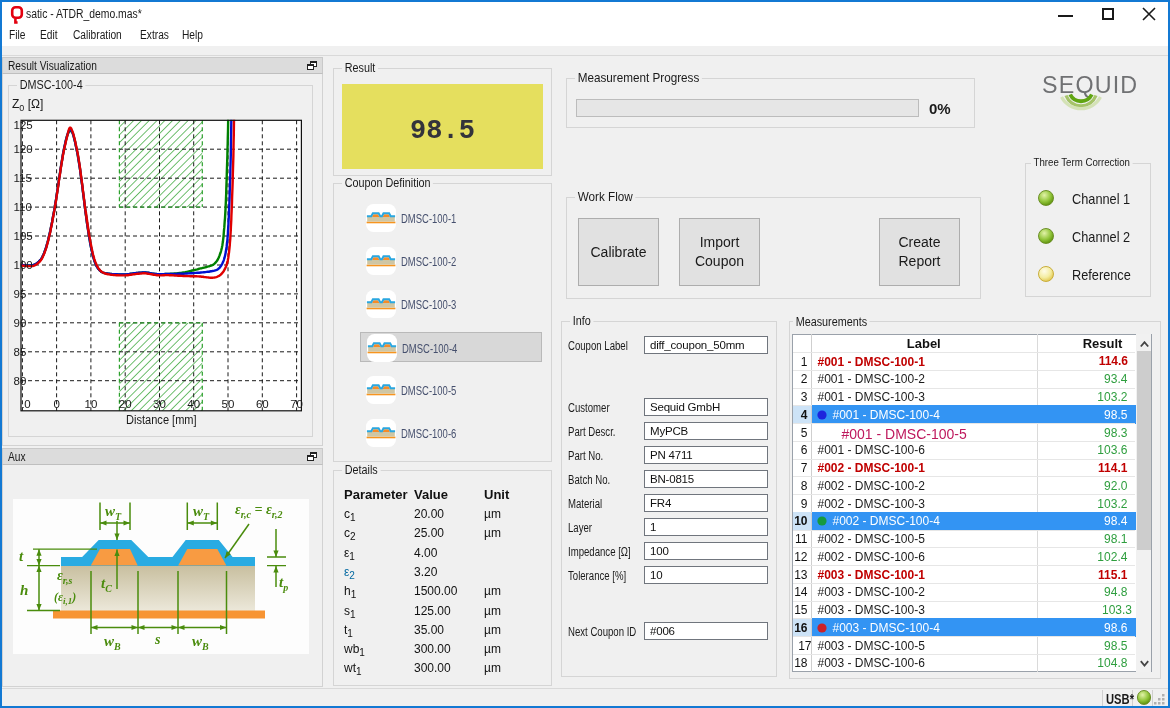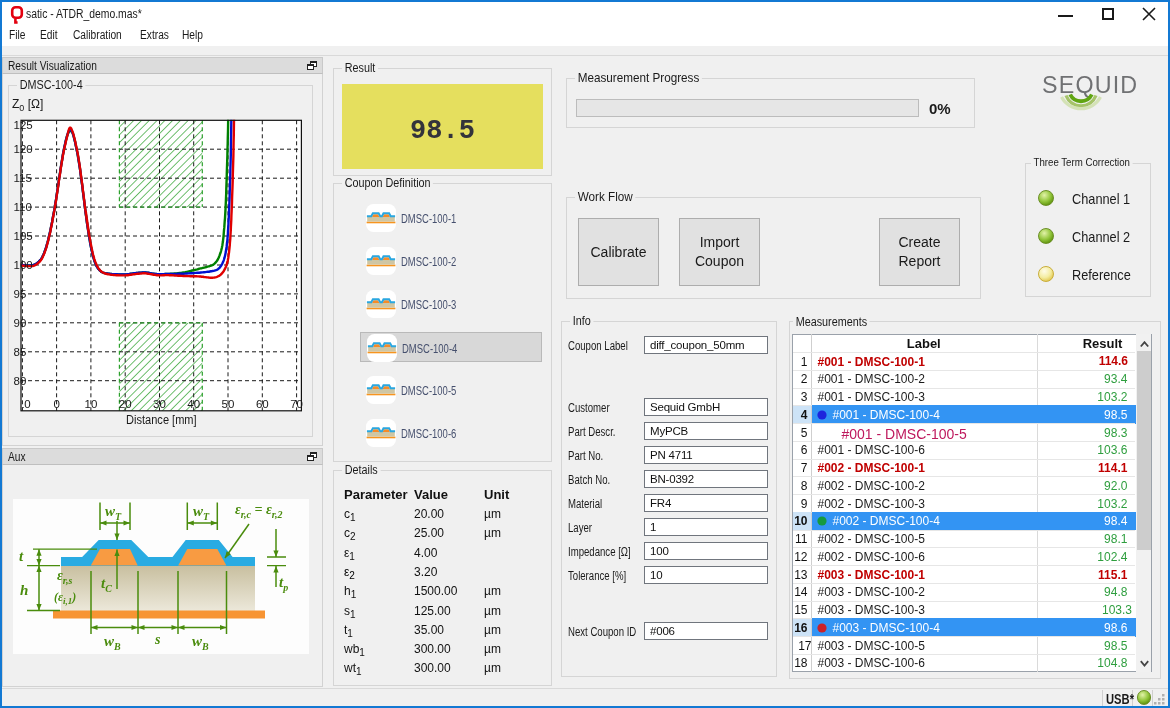--- a/index.html
+++ b/index.html
@@ -289,21 +289,21 @@
 <div class="abs" style="left:414px;top:487px;font-size:13px;font-weight:bold;color:#111;">Value</div>
 <div class="abs" style="left:484px;top:487px;font-size:13px;font-weight:bold;color:#111;">Unit</div>
 <div class="abs" style="left:344px;top:507px;font-size:12px;color:#111;">c<sub>1</sub></div>
 <div class="abs" style="left:414px;top:507px;font-size:12px;color:#111;">20.00</div>
 <div class="abs" style="left:484px;top:507px;font-size:12px;color:#111;">µm</div>
 <div class="abs" style="left:344px;top:526.3px;font-size:12px;color:#111;">c<sub>2</sub></div>
 <div class="abs" style="left:414px;top:526.3px;font-size:12px;color:#111;">25.00</div>
 <div class="abs" style="left:484px;top:526.3px;font-size:12px;color:#111;">µm</div>
 <div class="abs" style="left:344px;top:545.5999999999999px;font-size:12px;color:#111;">ε<sub>1</sub></div>
 <div class="abs" style="left:414px;top:545.5999999999999px;font-size:12px;color:#111;">4.00</div>
-<div class="abs" style="left:344px;top:564.8999999999999px;font-size:12px;color:#000000;">ε<sub>2</sub></div>
+<div class="abs" style="left:344px;top:564.8999999999999px;font-size:12px;color:#0369a1;">ε<sub>2</sub></div>
 <div class="abs" style="left:414px;top:564.8999999999999px;font-size:12px;color:#111;">3.20</div>
 <div class="abs" style="left:344px;top:584.1999999999998px;font-size:12px;color:#111;">h<sub>1</sub></div>
 <div class="abs" style="left:414px;top:584.1999999999998px;font-size:12px;color:#111;">1500.00</div>
 <div class="abs" style="left:484px;top:584.1999999999998px;font-size:12px;color:#111;">µm</div>
 <div class="abs" style="left:344px;top:603.4999999999998px;font-size:12px;color:#111;">s<sub>1</sub></div>
 <div class="abs" style="left:414px;top:603.4999999999998px;font-size:12px;color:#111;">125.00</div>
 <div class="abs" style="left:484px;top:603.4999999999998px;font-size:12px;color:#111;">µm</div>
 <div class="abs" style="left:344px;top:622.7999999999997px;font-size:12px;color:#111;">t<sub>1</sub></div>
 <div class="abs" style="left:414px;top:622.7999999999997px;font-size:12px;color:#111;">35.00</div>
 <div class="abs" style="left:484px;top:622.7999999999997px;font-size:12px;color:#111;">µm</div>
@@ -347,21 +347,21 @@
 </div>
 <div class="flabel" style="left:568px;top:339px;">Coupon Label</div>
 <div class="inp" style="left:644px;top:336px;width:124px;">diff_coupon_50mm</div>
 <div class="flabel" style="left:568px;top:401px;">Customer</div>
 <div class="inp" style="left:644px;top:398px;width:124px;">Sequid GmbH</div>
 <div class="flabel" style="left:568px;top:425px;">Part Descr.</div>
 <div class="inp" style="left:644px;top:422px;width:124px;">MyPCB</div>
 <div class="flabel" style="left:568px;top:449px;">Part No.</div>
 <div class="inp" style="left:644px;top:446px;width:124px;">PN 4711</div>
 <div class="flabel" style="left:568px;top:473px;">Batch No.</div>
-<div class="inp" style="left:644px;top:470px;width:124px;">BN-0392</div>
+<div class="inp" style="left:644px;top:470px;width:124px;">BN-0815</div>
 <div class="flabel" style="left:568px;top:497px;">Material</div>
 <div class="inp" style="left:644px;top:494px;width:124px;">FR4</div>
 <div class="flabel" style="left:568px;top:521px;">Layer</div>
 <div class="inp" style="left:644px;top:518px;width:124px;">1</div>
 <div class="flabel" style="left:568px;top:545px;">Impedance [Ω]</div>
 <div class="inp" style="left:644px;top:542px;width:124px;">100</div>
 <div class="flabel" style="left:568px;top:569px;">Tolerance [%]</div>
 <div class="inp" style="left:644px;top:566px;width:124px;">10</div>
 <div class="flabel" style="left:568px;top:625px;">Next Coupon ID</div>
 <div class="inp" style="left:644px;top:622px;width:124px;">#006</div>

